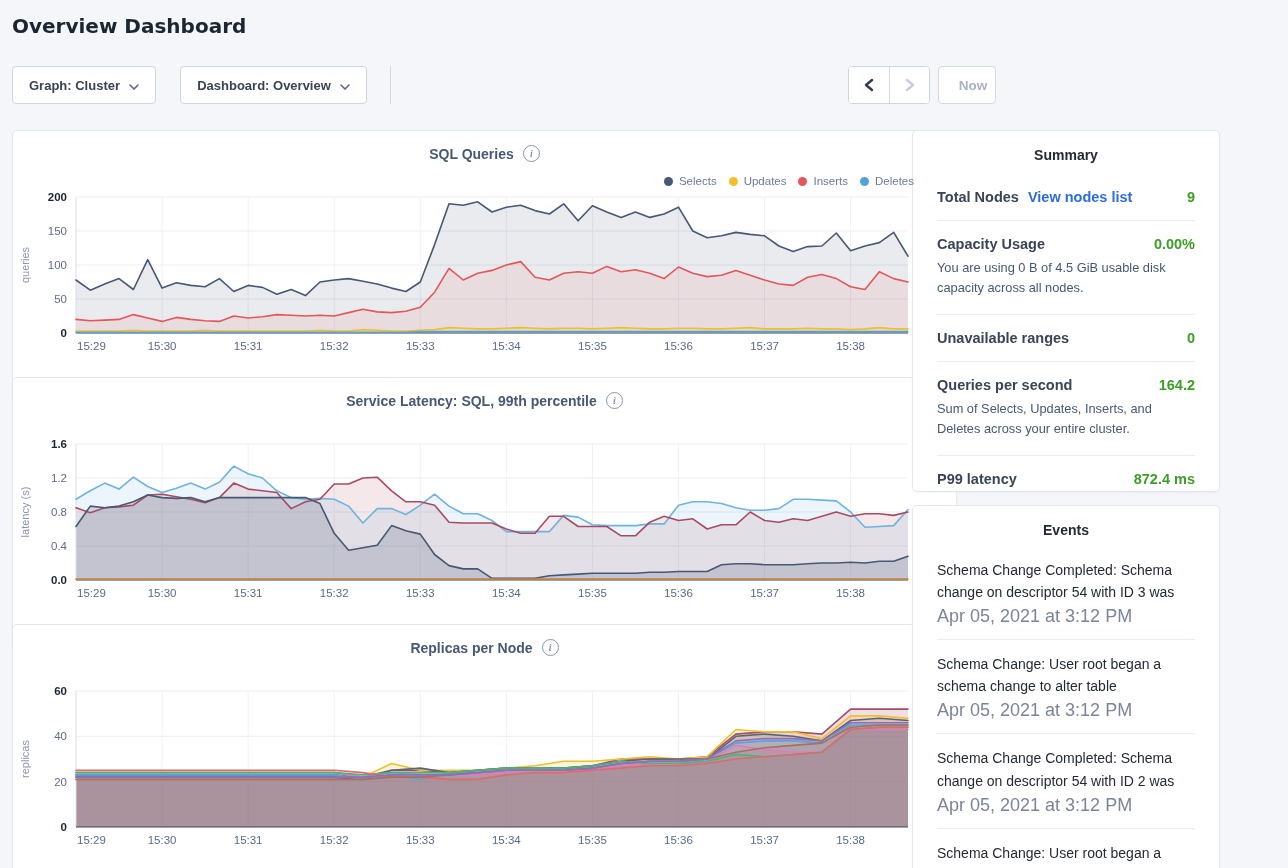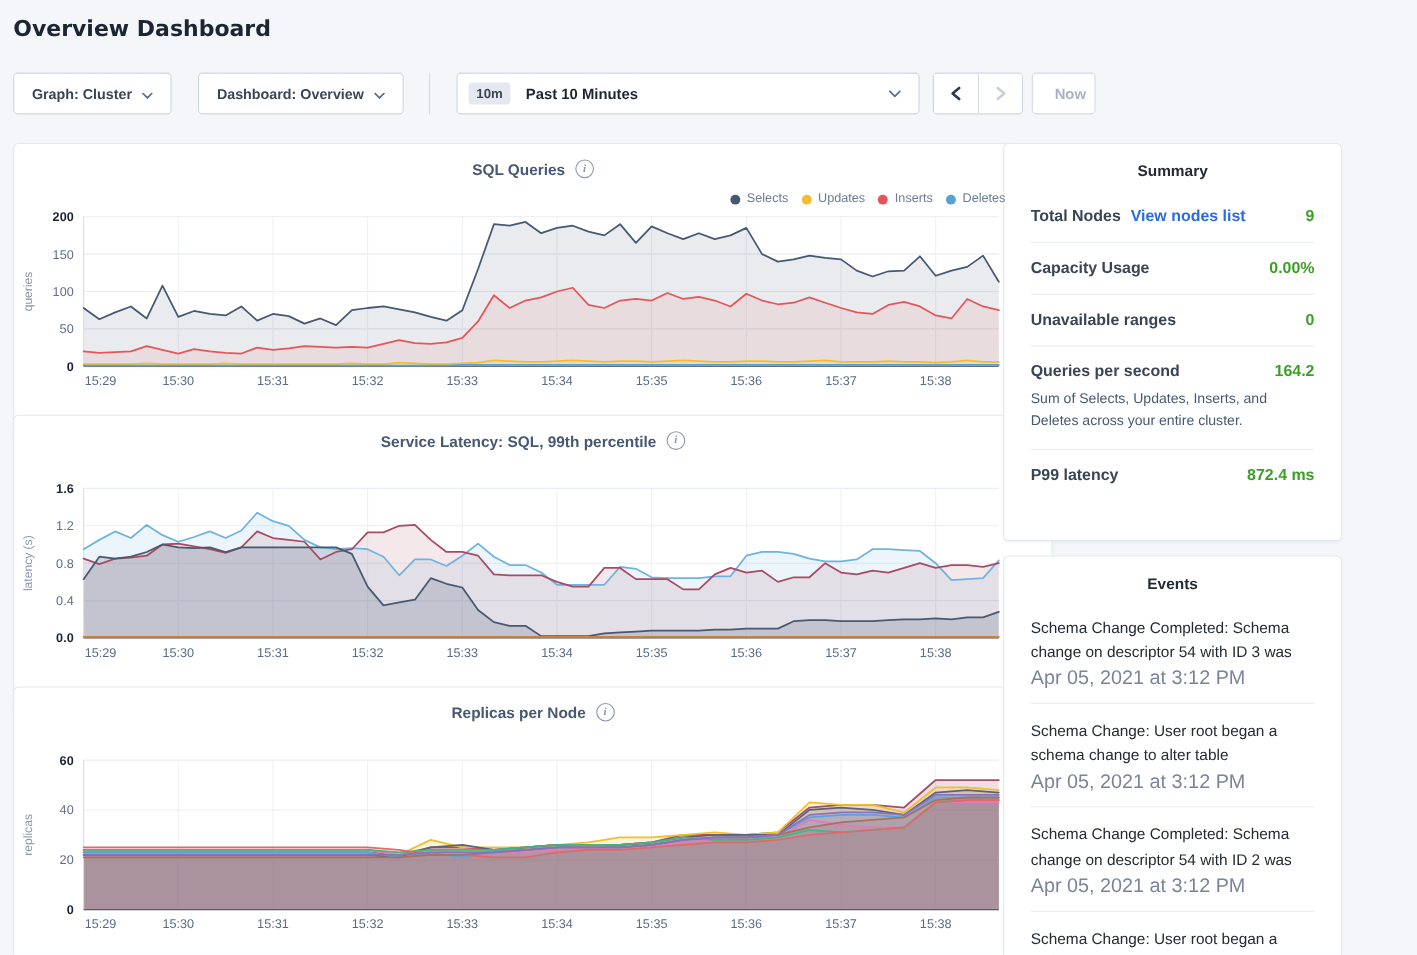--- a/index.html
+++ b/index.html
@@ -113,29 +113,20 @@
   </button>
   <button class="dd-btn" id="dash-dd">
     <span>Dashboard: Overview</span>
     <span>
       <svg width="10" height="6" viewBox="0 0 10 6">
           <path d="M1 1 L5 5 L9 1" stroke="#5A6A85" stroke-width="1.6" fill="none" stroke-linecap="round"></path>
         </svg>
     </span>
   </button>
   <div class="vdiv"></div>
-  <div class="timepicker">
-    <span class="tp-badge">10m</span>
-    <span class="tp-label">Past 10 Minutes</span>
-    <span>
-      <svg width="11" height="7" viewBox="0 0 11 7">
-          <path d="M1 1 L5.5 5.5 L10 1" stroke="#5A6A85" stroke-width="1.6" fill="none" stroke-linecap="round"></path>
-        </svg>
-    </span>
-  </div>
   <div class="navgroup">
     <button>
       <svg width="12" height="14" viewBox="0 0 12 14">
           <path d="M9 2 L3 7 L9 12" stroke="#2F3A4E" stroke-width="2.4" fill="none" stroke-linecap="round" stroke-linejoin="round"></path>
         </svg>
     </button>
     <button>
       <svg width="12" height="14" viewBox="0 0 12 14">
           <path d="M3 2 L9 7 L3 12" stroke="#C7CEDC" stroke-width="2.4" fill="none" stroke-linecap="round" stroke-linejoin="round"></path>
         </svg>
@@ -323,20 +314,21 @@
       <span class="sum-value">9</span>
     </div>
   </div>
   <hr class="sum-divider">
 
   <div class="sum-section">
     <div class="sum-row">
       <span class="sum-label">Capacity Usage</span>
       <span class="sum-value">0.00%</span>
     </div>
+    <div class="sum-desc">You are using 0 B of 4.5 GiB usable disk capacity across all nodes.</div>
   </div>
   <hr class="sum-divider">
 
   <div class="sum-section">
     <div class="sum-row">
       <span class="sum-label">Unavailable ranges</span>
       <span class="sum-value">0</span>
     </div>
   </div>
   <hr class="sum-divider">

